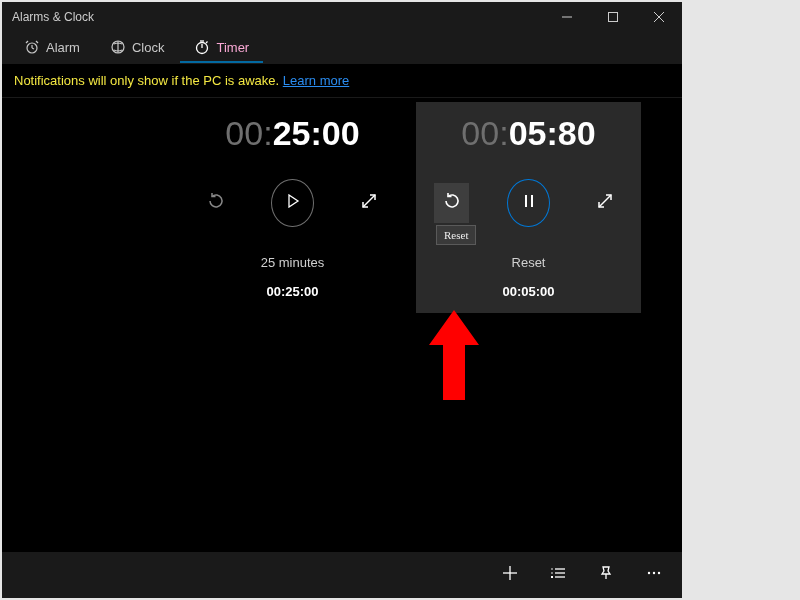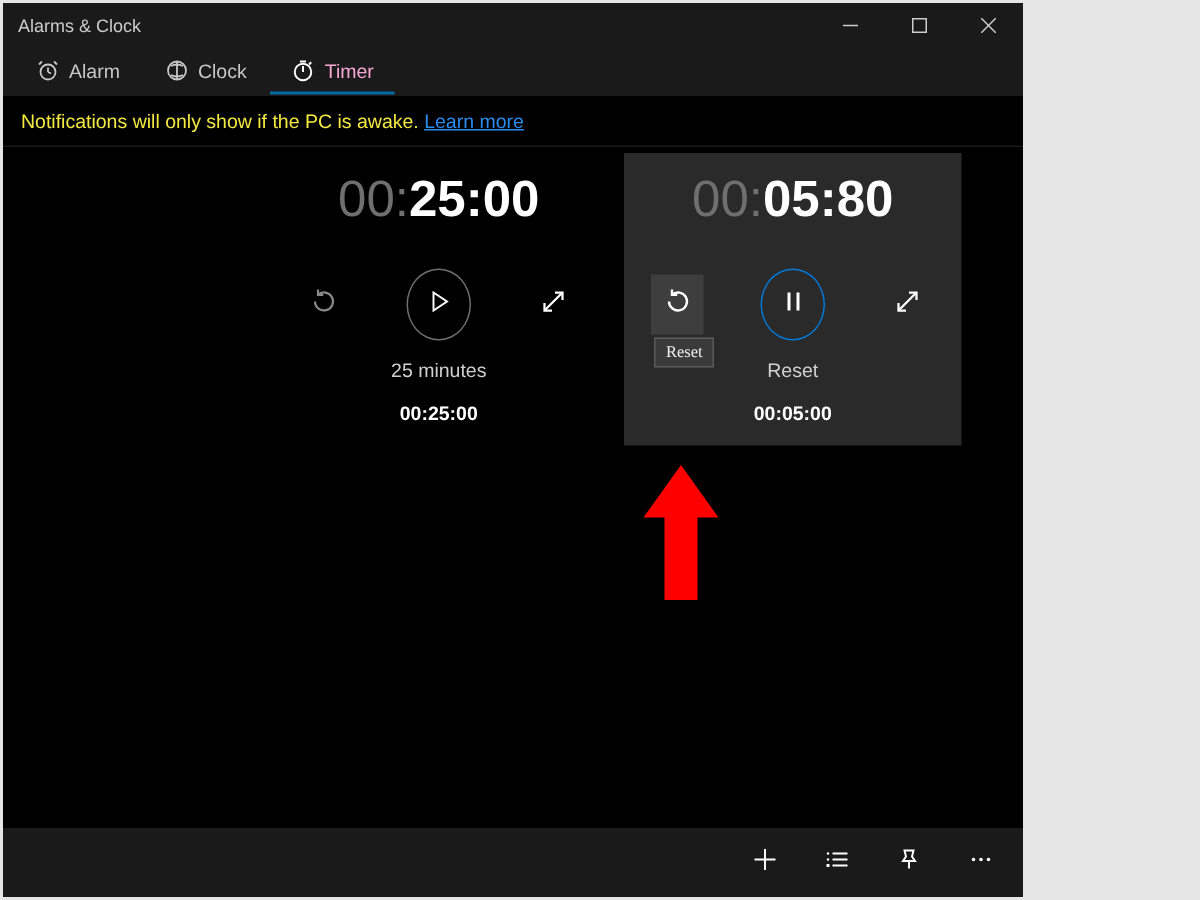--- a/index.html
+++ b/index.html
@@ -21,21 +21,21 @@
     .tdisplay { margin-top: 12px; font-size: 34px; font-weight: 400; color: #fff; letter-spacing: 0px; }
     .tdisplay .dim { color: #6f6f6f; }
     .tdisplay .bold { font-weight: 700; }
     .row { margin-top: 14px; display: flex; align-items: center; justify-content: center; gap: 0; width: 100%; }
     .ctrlbtn { width: 40px; height: 40px; display: flex; align-items: center; justify-content: center; color: #fff; cursor: pointer; }
     .ctrlbtn.pressed { background: #3e3e3e; }
     .ctrlbtn.side { margin: 0 18px; }
     .playbtn { width: 48px; height: 48px; border: 1.5px solid #6f6f6f; border-radius: 50%; display: flex; align-items: center; justify-content: center; margin: 0 20px; cursor: pointer; }
     .playbtn.accent { border-color: #0078d7; }
     .tooltip { position: absolute; background: #3a3a3a; border: 1px solid #5a5a5a; color: #eee; font-size: 11px; padding: 3px 7px; font-family: Liberation Serif, serif; }
-    .tlabel { text-align: center; color: #d0d0d0; font-size: 13px; }
+    .tlabel { margin-top: 16px; text-align: center; color: #d0d0d0; font-size: 13px; }
     .ttotal { color: #fff; font-weight: 700; font-size: 13px; margin-top: 2px; margin-bottom: 14px; }
     .arrow { position: absolute; left: 427px; top: 212px; }
     .cmdbar { height: 46px; background: #1a1a1a; display: flex; align-items: center; justify-content: flex-end; padding-right: 4px; }
     .cmdbtn { width: 48px; height: 46px; display: flex; align-items: center; justify-content: center; color: #fff; cursor: pointer; }
   </style>
 </head>
 <body>
 
 <div class="window">
 

